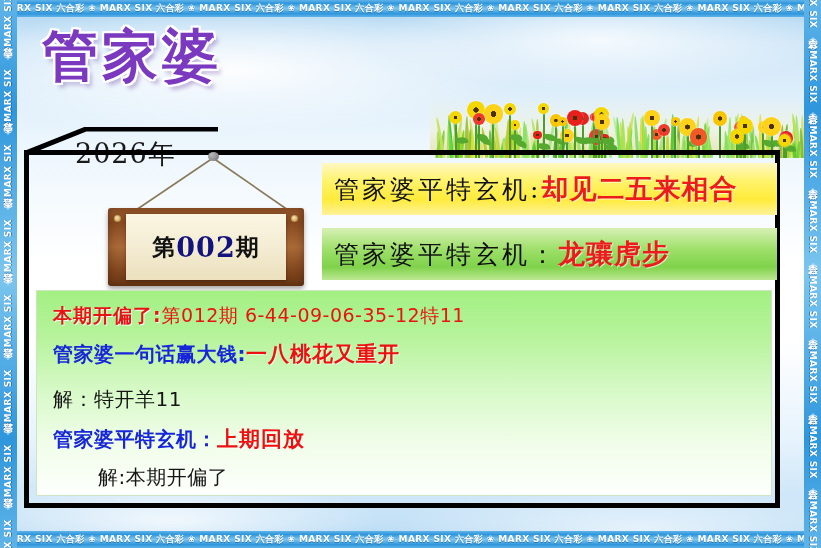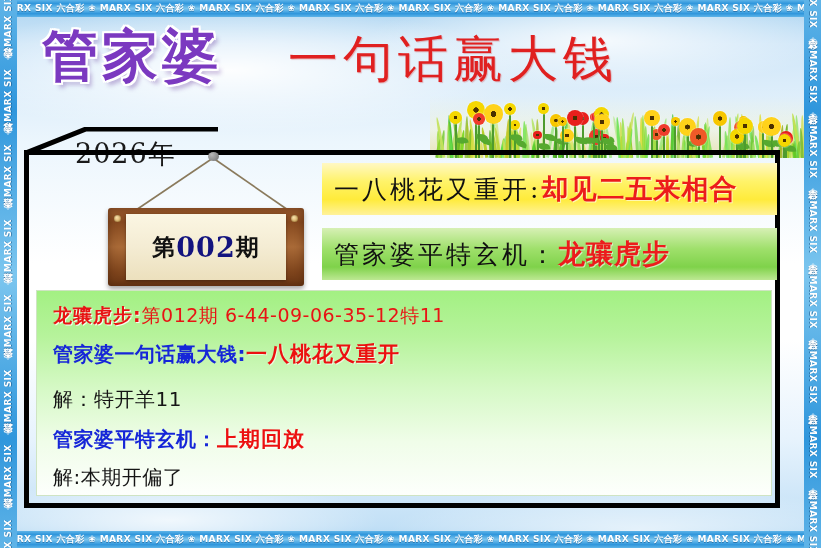--- a/index.html
+++ b/index.html
@@ -152,21 +152,21 @@
     background:linear-gradient(180deg,#a3f083 0%,#b6f39b 22%,#d6f9c6 48%,#f0fde9 74%,#fdfffc 100%);
     border:1px solid #cfe4c3;
     box-sizing:border-box;
     padding:6px 0 0 0;
   }
   .row{display:flex;align-items:baseline;white-space:nowrap;padding-left:16px;}
   .row.r1{margin-top:6px;}
   .row.r2{margin-top:11px;}
   .row.r3{margin-top:18px;}
   .row.r4{margin-top:12px;}
-  .row.r5{margin-top:11px;}
+  .row.r5{margin-top:11px;margin-left:45px;}
   .lbl-red{
     font-size:19px;font-weight:bold;color:#e81414;letter-spacing:1px;
     text-shadow:1px 1px 0 rgba(255,255,255,.85);
   }
   .val-red{
     font-size:19px;color:#e81414;letter-spacing:.5px;font-weight:500;
   }
   .lbl-blue{
     font-size:20px;font-weight:bold;color:#1626d8;letter-spacing:.5px;
   }
@@ -461,21 +461,20 @@
       <div class="flw" style="left: 227.655px; bottom: 21.7597px; width: 11.9271px; height: 11.9271px; background: radial-gradient(circle, rgb(74, 48, 0) 0px, rgb(74, 48, 0) 1.6698px, rgb(239, 59, 44) 1.78907px, rgb(239, 59, 44) 100%); box-shadow: rgba(255, 255, 255, 0.25) 0px 0px 0px 1px;"></div>
       <div class="stem" style="left: 353.088px; height: 17.2184px;"></div>
       <div class="leaf" style="left: 354.088px; bottom: 6.02645px; transform: rotate(-4.67691deg);"></div>
       <div class="flw" style="left: 347.625px; bottom: 10.7561px; width: 12.9246px; height: 12.9246px; background: radial-gradient(circle, rgb(74, 48, 0) 0px, rgb(74, 48, 0) 1.80945px, rgb(245, 215, 0) 1.93869px, rgb(245, 215, 0) 100%); box-shadow: rgba(255, 255, 255, 0.25) 0px 0px 0px 1px;"></div>
       <div class="stem" style="left: 170.671px; height: 35.9377px;"></div>
       <div class="leaf" style="left: 171.671px; bottom: 12.5782px; transform: rotate(2.75922deg);"></div>
       <div class="flw" style="left: 163.813px; bottom: 28.0799px; width: 15.7155px; height: 15.7155px; background: radial-gradient(circle, rgb(74, 48, 0) 0px, rgb(74, 48, 0) 2.20018px, rgb(255, 210, 26) 2.35733px, rgb(255, 210, 26) 100%); box-shadow: rgba(255, 255, 255, 0.25) 0px 0px 0px 1px;"></div>
     </div>
 
   <div class="logo">管家婆</div>
-  <div class="logo-sub">一句话赢大钱</div>
 
   <div class="strip top">
     <span class="run">MARX SIX 六合彩 ❀ MARX SIX 六合彩 ❀ MARX SIX 六合彩 ❀ MARX SIX 六合彩 ❀ MARX SIX 六合彩 ❀ MARX SIX 六合彩 ❀ MARX SIX 六合彩 ❀ MARX SIX 六合彩 ❀ MARX SIX 六合彩 ❀ MARX SIX 六合彩 ❀ MARX SIX 六合彩 ❀ MARX SIX 六合彩 ❀ MARX SIX 六合彩 ❀ MARX SIX 六合彩 ❀ MARX SIX 六合彩 ❀ MARX SIX 六合彩 ❀ MARX SIX 六合彩 ❀ MARX SIX 六合彩 ❀ MARX SIX 六合彩 ❀ MARX SIX 六合彩 ❀ MARX SIX 六合彩 ❀ MARX SIX 六合彩 ❀ MARX SIX 六合彩 ❀ MARX SIX 六合彩 ❀ MARX SIX 六合彩 ❀ MARX SIX 六合彩 ❀ MARX SIX 六合彩 ❀ MARX SIX 六合彩 ❀ MARX SIX 六合彩 ❀ MARX SIX 六合彩 ❀ MARX SIX 六合彩 ❀ MARX SIX 六合彩 ❀ MARX SIX 六合彩 ❀ MARX SIX 六合彩 ❀ </span>
   </div>
   <div class="strip bottom">
     <span class="run">MARX SIX 六合彩 ❀ MARX SIX 六合彩 ❀ MARX SIX 六合彩 ❀ MARX SIX 六合彩 ❀ MARX SIX 六合彩 ❀ MARX SIX 六合彩 ❀ MARX SIX 六合彩 ❀ MARX SIX 六合彩 ❀ MARX SIX 六合彩 ❀ MARX SIX 六合彩 ❀ MARX SIX 六合彩 ❀ MARX SIX 六合彩 ❀ MARX SIX 六合彩 ❀ MARX SIX 六合彩 ❀ MARX SIX 六合彩 ❀ MARX SIX 六合彩 ❀ MARX SIX 六合彩 ❀ MARX SIX 六合彩 ❀ MARX SIX 六合彩 ❀ MARX SIX 六合彩 ❀ MARX SIX 六合彩 ❀ MARX SIX 六合彩 ❀ MARX SIX 六合彩 ❀ MARX SIX 六合彩 ❀ MARX SIX 六合彩 ❀ MARX SIX 六合彩 ❀ MARX SIX 六合彩 ❀ MARX SIX 六合彩 ❀ MARX SIX 六合彩 ❀ MARX SIX 六合彩 ❀ MARX SIX 六合彩 ❀ MARX SIX 六合彩 ❀ MARX SIX 六合彩 ❀ MARX SIX 六合彩 ❀ </span>
   </div>
   <div class="strip left">
     <span class="run">MARX SIX 六合彩 ❀ MARX SIX 六合彩 ❀ MARX SIX 六合彩 ❀ MARX SIX 六合彩 ❀ MARX SIX 六合彩 ❀ MARX SIX 六合彩 ❀ MARX SIX 六合彩 ❀ MARX SIX 六合彩 ❀ MARX SIX 六合彩 ❀ MARX SIX 六合彩 ❀ MARX SIX 六合彩 ❀ MARX SIX 六合彩 ❀ MARX SIX 六合彩 ❀ MARX SIX 六合彩 ❀ MARX SIX 六合彩 ❀ MARX SIX 六合彩 ❀ MARX SIX 六合彩 ❀ MARX SIX 六合彩 ❀ MARX SIX 六合彩 ❀ MARX SIX 六合彩 ❀ MARX SIX 六合彩 ❀ MARX SIX 六合彩 ❀ MARX SIX 六合彩 ❀ MARX SIX 六合彩 ❀ MARX SIX 六合彩 ❀ MARX SIX 六合彩 ❀ MARX SIX 六合彩 ❀ MARX SIX 六合彩 ❀ MARX SIX 六合彩 ❀ MARX SIX 六合彩 ❀ MARX SIX 六合彩 ❀ MARX SIX 六合彩 ❀ MARX SIX 六合彩 ❀ MARX SIX 六合彩 ❀ </span>
   </div>
@@ -501,33 +500,33 @@
         <div class="paper-txt">
           <span class="cn">第</span>
             <span>002</span>
             <span class="cn">期</span>
         </div>
       </div>
     </div>
   </div>
 
   <div class="banner yellow">
-    <span class="b-label">一八桃花又重开:</span>
+    <span class="b-label">管家婆平特玄机:</span>
     <span class="b-value">却见二五来相合</span>
   </div>
 
   <div class="banner green">
     <span class="b-label">管家婆平特玄机：</span>
     <span class="b-value">龙骧虎步</span>
   </div>
 
   <div class="panel">
 
     <div class="row r1">
-      <span class="lbl-red">龙骧虎步:</span>
+      <span class="lbl-red">本期开偏了:</span>
       <span class="val-red">第012期 6-44-09-06-35-12特11</span>
     </div>
 
     <div class="row r2">
       <span class="lbl-blue">管家婆一句话赢大钱:</span>
       <span class="val-red-b">一八桃花又重开</span>
     </div>
 
     <div class="row r3">
       <span class="lbl-black">解：特开羊11</span>

